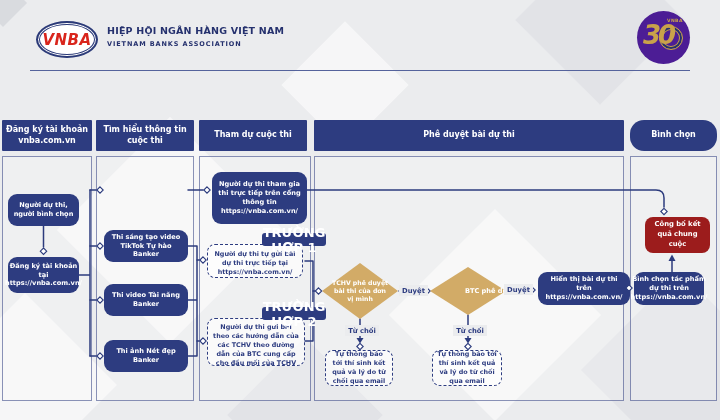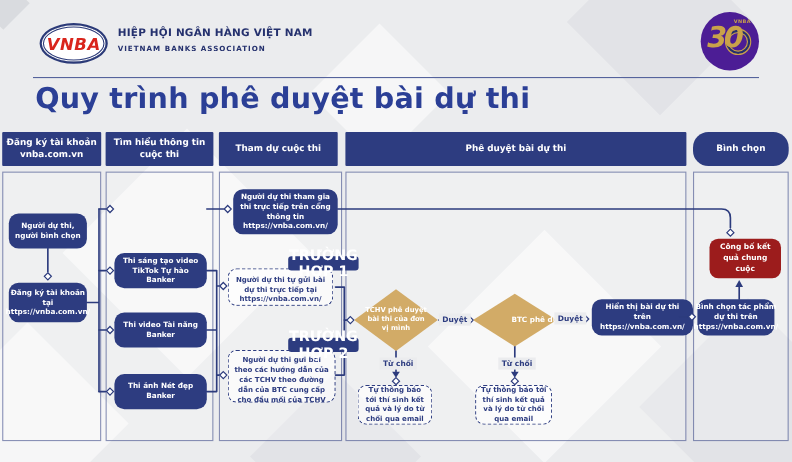--- a/index.html
+++ b/index.html
@@ -91,21 +91,20 @@
     <span>VNBA</span>
   </div>
   <div class="org-vi">HIỆP HỘI NGÂN HÀNG VIỆT NAM</div>
   <div class="org-en">VIETNAM BANKS ASSOCIATION</div>
   <div class="badge">
     <div class="badge-ring"></div>
     <div class="badge-num">30</div>
     <div class="badge-org">VNBA</div>
   </div>
   <div class="hdr-divider"></div>
-  <h1 class="page-title">Quy trình phê duyệt bài dự thi</h1>
 
   <div class="lane-hdr" style="left:2px;width:90px;">Đăng ký tài khoản vnba.com.vn</div>
   <div class="lane-hdr" style="left:96px;width:98px;">Tìm hiểu thông tin cuộc thi</div>
   <div class="lane-hdr" style="left:199px;width:108px;">Tham dự cuộc thi</div>
   <div class="lane-hdr" style="left:314px;width:310px;">Phê duyệt bài dự thi</div>
   <div class="lane-hdr" style="left:630px;width:87px;border-radius:14px;">Bình chọn</div>
 
   <div class="lane-body" style="left:2px;width:90px;"></div>
   <div class="lane-body" style="left:96px;width:98px;"></div>
   <div class="lane-body" style="left:199px;width:112px;"></div>
@@ -159,21 +158,21 @@
     <polygon points="430,291 468,267 506,291 468,315" fill="#d2ab67"></polygon>
   </svg>
 
   <div class="nbox" style="left:8px;top:194px;width:71px;height:32px;">Người dự thi, người bình chọn</div>
   <div class="nbox" style="left:8px;top:257px;width:71px;height:36px;">Đăng ký tài khoản tại https://vnba.com.vn/</div>
 
   <div class="nbox" style="left:104px;top:230px;width:84px;height:32px;">Thi sáng tạo video TikTok Tự hào Banker</div>
   <div class="nbox" style="left:104px;top:284px;width:84px;height:32px;">Thi video Tài năng Banker</div>
   <div class="nbox" style="left:104px;top:340px;width:84px;height:32px;">Thi ảnh Nét đẹp Banker</div>
 
-  <div class="nbox" style="left:212px;top:172px;width:95px;height:41px;">Người dự thi tham gia thi trực tiếp trên cổng thông tin https://vnba.com.vn/</div>
+  <div class="nbox" style="left:212px;top:172px;width:95px;height:52px;">Người dự thi tham gia thi trực tiếp trên cổng thông tin https://vnba.com.vn/</div>
   <div class="case-label" style="left:224px;top:233px;width:64px;height:13px;">TRƯỜNG HỢP 1</div>
   <div class="dashbox" style="left:207px;top:244px;width:96px;height:34px;padding-top:8px;">Người dự thi tự gửi bài dự thi trực tiếp tại https://vnba.com.vn/</div>
   <div class="case-label" style="left:224px;top:307px;width:64px;height:13px;">TRƯỜNG HỢP 2</div>
   <div class="dashbox" style="left:207px;top:318px;width:98px;height:48px;padding-top:10px;">Người dự thi gửi bài theo các hướng dẫn của các TCHV theo đường dẫn của BTC cung cấp cho đầu mối của TCHV</div>
 
   <div class="dia-text" style="left:330px;top:269px;width:60px;height:44px;">TCHV phê duyệt bài thi của đơn vị mình</div>
   <div class="dia-text" style="left:462px;top:280px;width:60px;height:22px;font-size:6.6px;">BTC phê duyệt</div>
   <div class="edge-label" style="left:399px;top:285px;width:25px;height:11px;">Duyệt</div>
   <div class="edge-label" style="left:504px;top:284px;width:25px;height:11px;">Duyệt</div>
   <div class="edge-label" style="left:345px;top:325px;width:30px;height:11px;">Từ chối</div>

